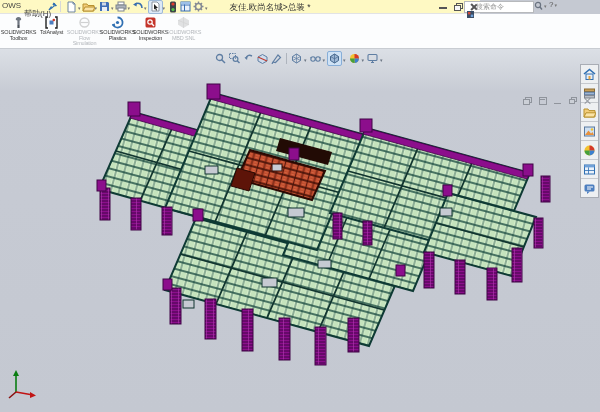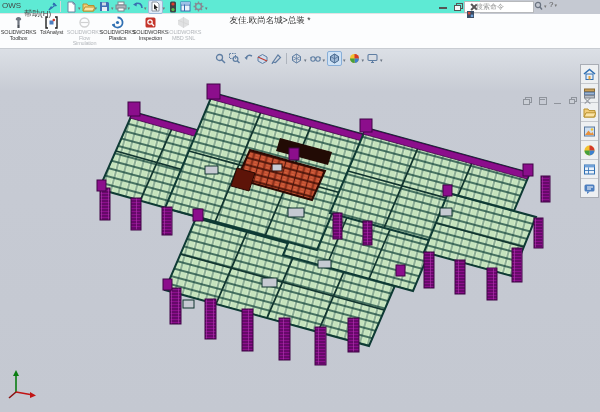--- a/index.html
+++ b/index.html
@@ -1,30 +1,30 @@
 <!DOCTYPE html>
 <html><head>
 <meta charset="utf-8">
 <style>
   html,body{margin:0;padding:0}
   body{width:600px;height:412px;position:relative;overflow:hidden;
        font-family:"Liberation Sans",sans-serif;background:#c5c9d2;
        -webkit-font-smoothing:antialiased}
   
   .titlebar{position:absolute;left:0;top:0;width:480px;height:13px;
-            background:#5eead4;border-bottom:1px solid #e2e3e5;z-index:30}
+            background:#fef9c3;border-bottom:1px solid #e2e3e5;z-index:30}
   .menu-clip{position:absolute;left:2px;top:1px;font-size:8px;color:#444}
   .menu-help{position:absolute;left:22px;top:1px;font-size:8px;color:#444;padding:7px 2px}
   .pin{position:absolute;left:48px;top:2px;width:9px;height:9px}
   .tb-sep{position:absolute;left:60px;top:1px;width:1px;height:11px;background:#d7d8da}
   .qtb{position:absolute;left:65px;top:0;height:13px;display:flex;align-items:center;z-index:31}
   .qtb .ibox{width:13px;height:12px;display:flex;align-items:center;justify-content:center}
   .qtb .dd{font-size:5px;color:#777;margin:2px 1px 0 0}
   .qtb .pressed{border:1px solid #9db9d8;background:#dde9f6;border-radius:2px}
-  .doc-title{position:absolute;left:200px;right:140px;top:15px;text-align:center;
+  .doc-title{position:absolute;left:200px;right:140px;top:2px;text-align:center;
              font-size:8.5px;color:#333;white-space:nowrap;overflow:hidden}
   .search{position:absolute;left:464px;top:1px;width:66px;height:10px;background:#fff;
           border:1px solid #b7b9bc;display:flex;align-items:center;gap:2px;padding-left:2px}
   .search .ph{font-size:7px;color:#999;line-height:10px}
   .sicon{width:7px;height:7px;position:relative;flex:0 0 auto}
   .mag{position:absolute;left:534px;top:1px;display:flex;align-items:center}
   .helpb{position:absolute;left:549px;top:0px;font-size:8px;color:#555;display:flex;align-items:center}
   .helpb .dd,.mag .dd{font-size:5px;color:#777;margin-left:1px}
   .winbtns{position:absolute;right:2px;top:1px;display:flex;gap:5px;align-items:center;height:10px}
   .wb{width:10px;height:9px;position:relative}

